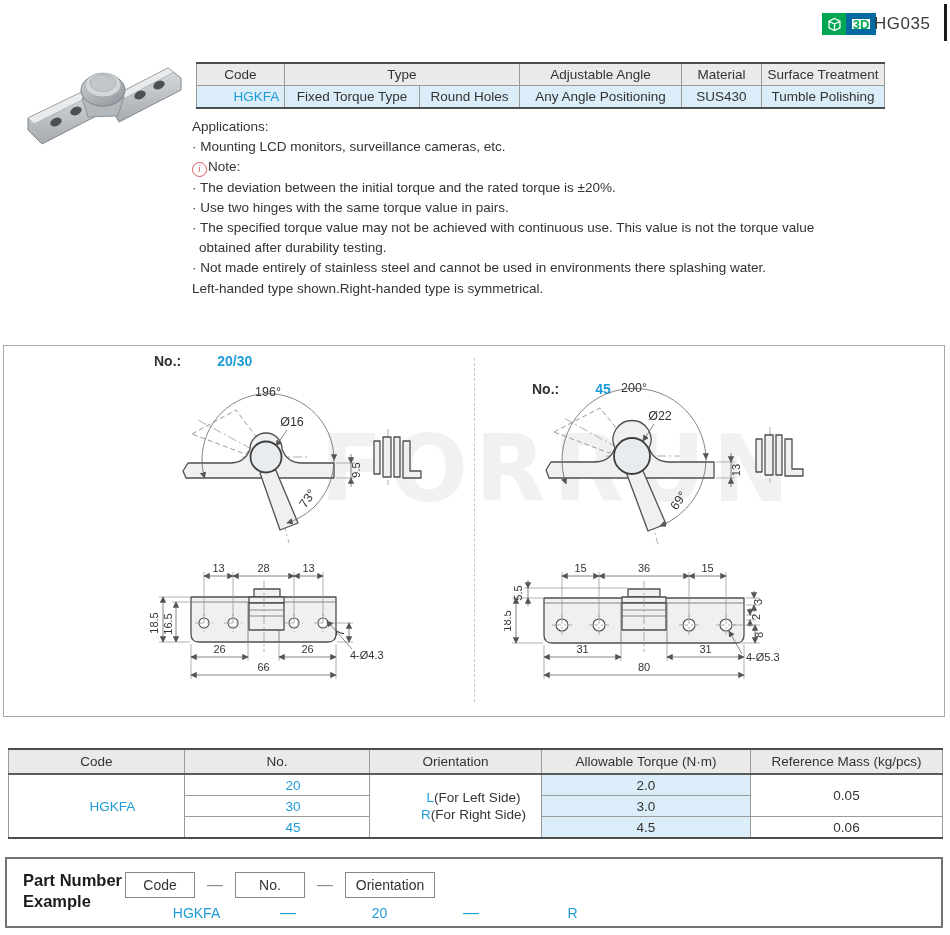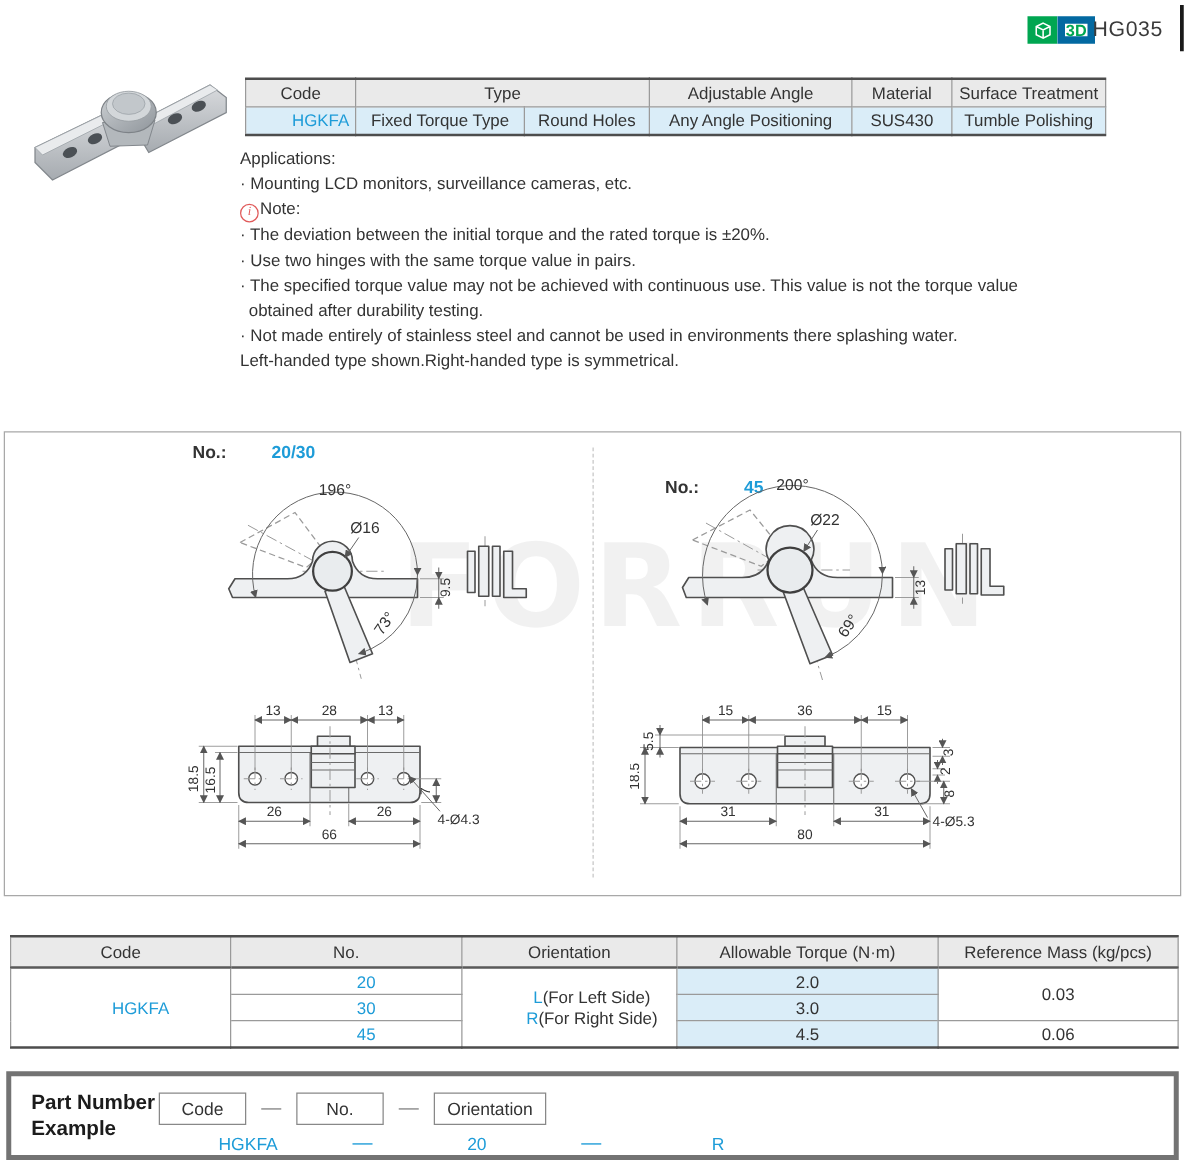--- a/index.html
+++ b/index.html
@@ -55,21 +55,21 @@
   .obj{fill:#eef0f2;stroke:#4f4f4f;stroke-width:1.3;stroke-linejoin:round;}
   .objc{fill:#e9ecee;stroke:#3f3f3f;stroke-width:1.8;}
   .ghost{fill:none;stroke:#9a9a9a;stroke-width:1;stroke-dasharray:5 3;}
   .cl{fill:none;stroke:#9a9a9a;stroke-width:.8;stroke-dasharray:9 3 2 3;}
   .thin{fill:none;stroke:#6a6a6a;stroke-width:.8;}
   .xl{stroke:#8f8f8f;stroke-width:.7;fill:none;}
   .dl{stroke:#666;stroke-width:.8;fill:none;}
   .hole{fill:#fff;stroke:#4f4f4f;stroke-width:1.1;}
 
   
-  .pn{position:absolute;left:5px;top:857px;width:938px;height:71px;border:4px solid #737373;
+  .pn{position:absolute;left:5px;top:857px;width:938px;height:71px;border:2px solid #737373;
     box-sizing:border-box;background:#fff;}
   .pn-title{position:absolute;left:16px;top:11px;font-size:16.5px;font-weight:bold;color:#1c1c1c;line-height:21px;}
   .pn-row{position:absolute;left:118px;display:flex;align-items:center;}
   .pn-row.boxes{top:13px;}
   .pn-row.vals{top:45px;}
   .pnbox{border:1.5px solid #888;width:68px;height:24px;display:flex;align-items:center;
     justify-content:center;font-size:14px;box-sizing:content-box;background:#fff;}
   .pnbox.wide{width:88px;}
   .pndash{width:40px;text-align:center;color:#888;}
   .pnval{width:71px;text-align:center;font-size:14px;}
@@ -352,21 +352,21 @@
     </thead>
     <tbody>
       <tr>
         <td rowspan="3" class="blue">HGKFA</td>
         <td class="blue">20</td>
         <td rowspan="3" class="orient">
           <div><span class="blue">L</span><span>(For Left Side)</span></div>
           <div><span class="blue">R</span><span>(For Right Side)</span></div>
         </td>
         <td class="bgblue">2.0</td>
-        <td rowspan="2">0.03</td>
+        <td rowspan="2">0.05</td>
       </tr>
       <tr>
         <td class="blue">30</td>
         <td class="bgblue">3.0</td>
       </tr>
       <tr>
         <td class="blue">45</td>
         <td class="bgblue">4.5</td>
         <td>0.06</td>
       </tr>

